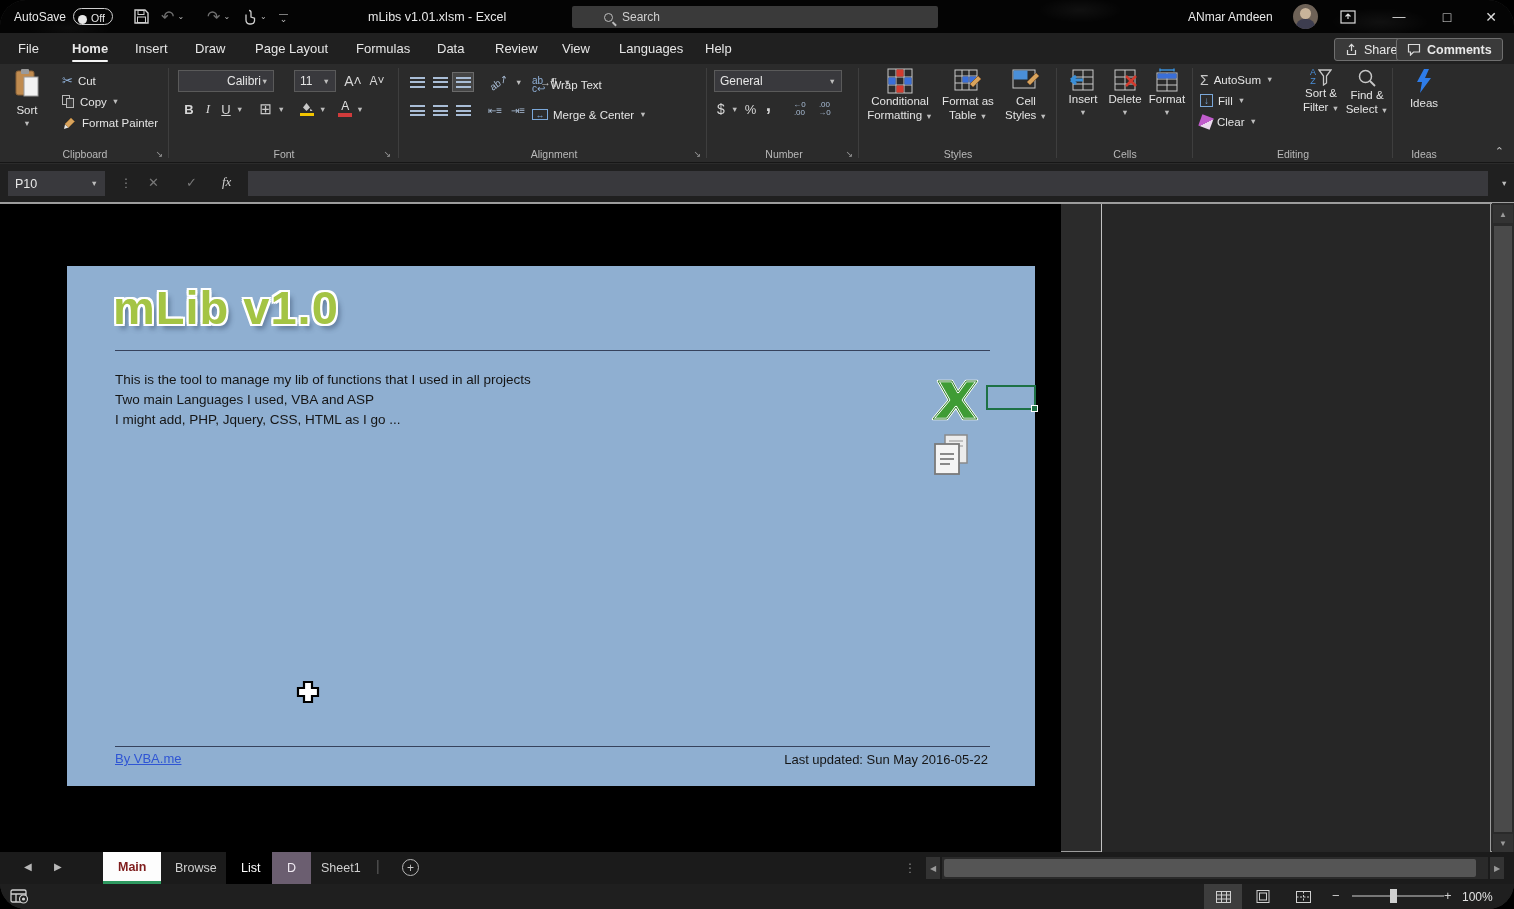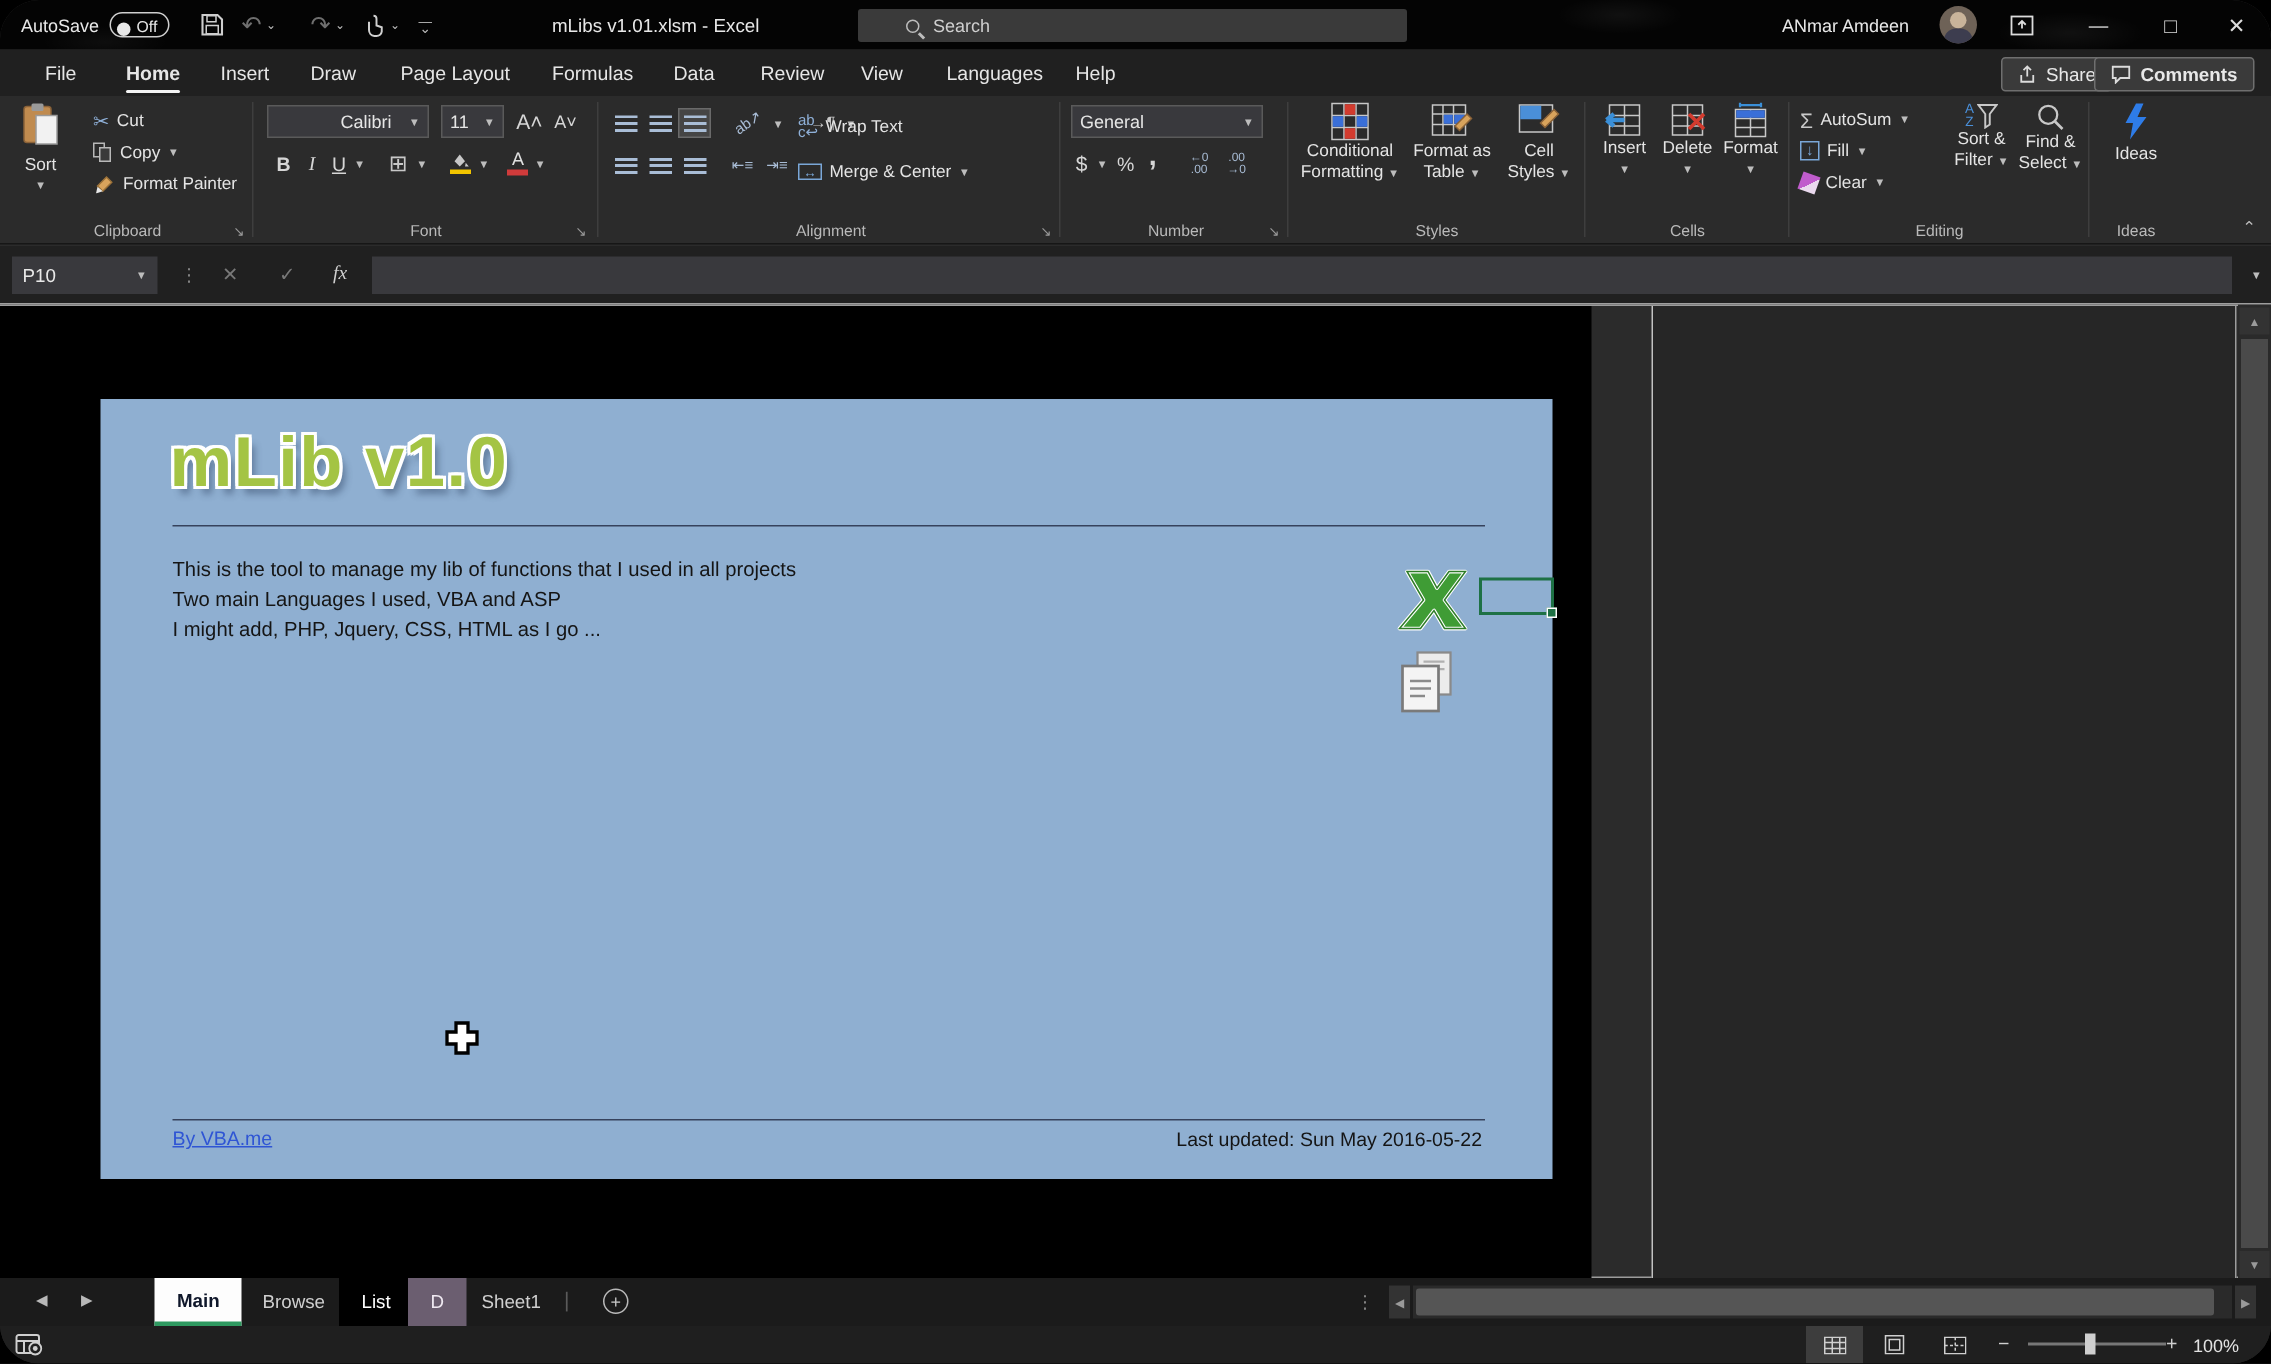--- a/index.html
+++ b/index.html
@@ -23,21 +23,21 @@
   #search-box{left:572px;top:6px;width:366px;height:22px;background:#3a3a3a;border-radius:2px;color:#cfcfcf;font-size:12px;display:flex;align-items:center;gap:9px;padding-left:32px;}
   .lens{display:inline-block;width:9px;height:9px;border:1.5px solid #bdbdbd;border-radius:50%;position:relative;}
   .lens::after{content:"";position:absolute;width:5px;height:1.5px;background:#bdbdbd;transform:rotate(45deg);left:7px;top:9px;}
   .wbtn{position:absolute;top:0;width:46px;height:33px;display:flex;align-items:center;justify-content:center;color:#dcdcdc;font-size:13px;}
   #avatar{left:1293px;top:4px;width:25px;height:25px;border-radius:50%;background:#6e6257;overflow:hidden;}
   #avatar::before{content:"";position:absolute;left:7px;top:4px;width:11px;height:11px;border-radius:50%;background:#c9b49a;}
   #avatar::after{content:"";position:absolute;left:3px;top:15px;width:19px;height:12px;border-radius:8px 8px 0 0;background:#3d3d4f;}
 
   
   #tabrow{left:0;top:33px;width:1514px;height:31px;background:#202020;}
-  .rtab{position:absolute;top:0;height:31px;display:flex;align-items:center;color:#e6e6e6;font-size:13px;margin-left:12px;}
+  .rtab{position:absolute;top:0;height:31px;display:flex;align-items:center;color:#e6e6e6;font-size:13px;}
   .rtab.active{font-weight:bold;}
   .rtab.active::after{content:"";position:absolute;left:0;right:0;bottom:2px;height:2.5px;background:#f5f5f5;border-radius:2px;}
   .pillbtn{position:absolute;top:5px;height:23px;background:#3a3a3a;border:1px solid #6f6f6f;border-radius:3px;display:flex;align-items:center;gap:6px;padding:0 10px;color:#e8e8e8;font-size:12.5px;}
 
   
   #ribbon{left:0;top:64px;width:1514px;height:99px;background:#2b2b2b;border-bottom:1px solid #161616;}
   .grp{position:absolute;top:0;height:98px;}
   .gname{position:absolute;bottom:2px;left:0;right:0;text-align:center;font-size:10.5px;color:#b9b9b9;}
   .dlg{position:absolute;bottom:3px;right:3px;font-size:9px;color:#9a9a9a;}
   .gsep{position:absolute;top:4px;height:90px;width:1px;background:#3e3e3e;}
@@ -71,21 +71,21 @@
   .p-hr{position:absolute;left:48px;width:875px;height:1px;background:#36425c;}
   #p-lines{position:absolute;left:48px;top:104px;font-size:13.5px;line-height:20px;color:#151515;}
   #p-link{position:absolute;left:48px;top:485px;font-size:13px;color:#2f55d4;text-decoration:underline;}
   #p-updated{position:absolute;right:47px;top:486px;font-size:13px;color:#151515;}
   #sel-cell{position:absolute;left:919px;top:119px;width:50px;height:25px;border:2px solid #1e7145;}
   #sel-cell::after{content:"";position:absolute;right:-4px;bottom:-4px;width:5px;height:5px;background:#1e7145;border:1px solid #fff;}
 
   
   #tabsbar{left:0;top:852px;width:1514px;height:32px;background:#1b1b1b;}
   .stab{position:absolute;top:0;height:32px;display:flex;align-items:center;padding:0 15px;font-size:12.5px;color:#cfcfcf;}
-  .stab.active{background:#fdfdfd;color:#0f172a;font-weight:bold;border-bottom:3px solid #2e9960;}
+  .stab.active{background:#fdfdfd;color:#7f1d1d;font-weight:bold;border-bottom:3px solid #2e9960;}
   .stab.black{background:#000;color:#fff;}
   .stab.purple{background:#6b5e70;color:#f0eaf2;}
   #hscroll-track{position:absolute;left:942px;top:5px;width:546px;height:22px;background:#2a2a2a;}
   #hthumb{position:absolute;left:2px;top:2px;width:532px;height:18px;background:#555;border-radius:2px;}
 
   
   #statusbar{left:0;top:884px;width:1514px;height:25px;background:#1f1f1f;}
   .viewbtn{position:absolute;top:0;width:38px;height:25px;display:flex;align-items:center;justify-content:center;}
   .viewbtn.sel{background:#3d3d3d;}
   #zoom-track{position:absolute;left:1352px;top:11px;width:92px;height:2px;background:#777;}
@@ -214,21 +214,21 @@
             </svg>
           <span>Format Painter</span>
         </div>
       </div>
       <div class="gname">Clipboard</div>
       <div class="dlg">↘</div>
     </div>
     <div class="gsep" style="left:168px;"></div>
 
     <div class="grp" style="left:174px;width:220px;">
-      <div class="combo ab" style="left:4px;top:6px;width:108px;padding-left:48px;">
+      <div class="combo ab" style="left:4px;top:6px;width:96px;padding-left:48px;">
         <span>Calibri</span>
         <span class="chev">▼</span>
       </div>
       <div class="combo ab" style="left:120px;top:6px;width:42px;">
         <span>11</span>
         <span class="chev">▼</span>
       </div>
       <div class="fbtn ab" style="left:168px;top:6px;width:22px;font-size:14px;color:#d6d6d6;">A˄</div>
       <div class="fbtn ab" style="left:192px;top:6px;width:22px;font-size:12px;color:#d6d6d6;">A˅</div>
       <div class="ab flex" style="left:6px;top:34px;gap:2px;">

